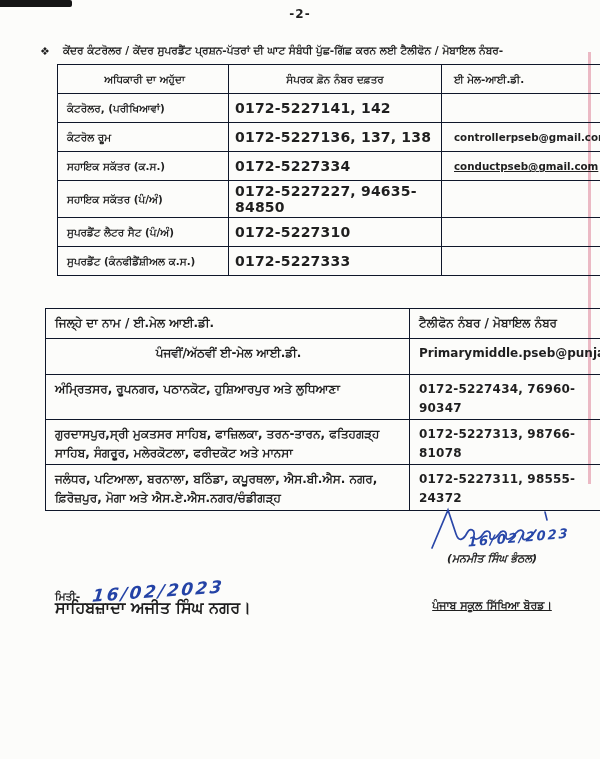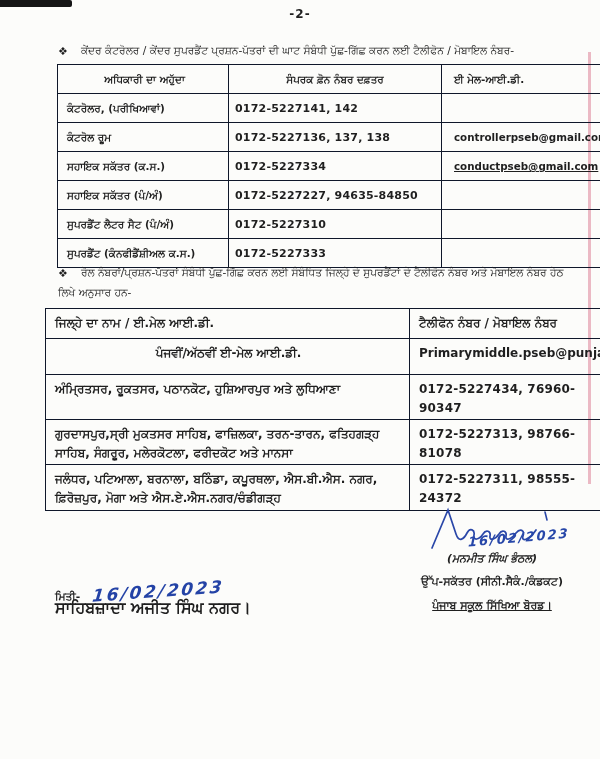--- a/index.html
+++ b/index.html
@@ -3,33 +3,33 @@
 <meta charset="utf-8">
 <style>
   html,body{margin:0;padding:0;background:#e8e8e8;}
   .page{position:relative;width:600px;height:759px;background:#fcfcfa;overflow:hidden;
         font-family:"DejaVu Sans","Liberation Sans",sans-serif;color:#1f1f1f;}
   
   .artifact-top{position:absolute;left:0;top:0;width:72px;height:7px;background:#151515;border-radius:0 2px 2px 0;}
   .artifact-streak{position:absolute;left:588px;top:52px;width:3px;height:432px;background:rgba(214,105,130,0.45);}
   .pageno{position:absolute;top:7px;left:0;right:0;text-align:center;font-size:12px;font-weight:bold;letter-spacing:1px;}
   
-  .bullet-line{position:absolute;left:58px;width:508px;font-size:10.6px;font-weight:400;line-height:1.7;}
+  .bullet-line{position:absolute;left:40px;width:508px;font-size:10.6px;font-weight:700;line-height:1.7;}
   .bullet-line .bl{display:inline-block;margin-right:13px;font-size:11px;transform:translateY(1px);}
   .h1{top:41px;}
   .h2{top:263px;}
   
   table{border-collapse:collapse;table-layout:fixed;position:absolute;background:transparent;}
   td,th{border:1px solid #0f172a;font-weight:600;vertical-align:middle;padding:2px 6px;overflow:hidden;}
   .t1{top:64px;left:57px;width:521px;}
   .t1 th,.t1 td{font-size:10.4px;height:24px;}
   .t1 .c1{width:155px;padding-left:9px;}
   .t1 .c2{width:200px;}
   .t1 th.c2{text-align:center;}
-  .t1 td.c2{text-align:left;font-size:11px;letter-spacing:0.2px;}
+  .t1 td.c2{text-align:left;font-size:14px;letter-spacing:0.2px;}
   .t1 .c3{width:166px;padding-left:12px;text-align:left;}
   .t1 td.c3{font-size:10.3px;font-weight:bold;}
   .t2{top:308px;left:45px;width:540px;}
   .t2 th,.t2 td{font-size:12px;text-align:left;vertical-align:top;padding:5px 7px 2px 9px;line-height:1.55;}
   .t2 .c1{width:347px;}
   .t2 .c2{width:193px;}
   .t2 .hrow th{height:22px;}
   .t2 .r0 td{height:28px;text-align:center;}
   .t2 .r1 td{height:28px;}
   .t2 .r2 td{height:32px;}
@@ -97,36 +97,33 @@
       <td class="c3"></td>
     </tr>
     <tr>
       <td class="c1">ਸੁਪਰਡੈਂਟ (ਕੰਨਫੀਡੈਂਸ਼ੀਅਲ ਕ.ਸ.)</td>
       <td class="c2">0172-5227333</td>
       <td class="c3"></td>
     </tr>
   </tbody>
     </table>
 
-  <div class="bullet-line h2">
-    <span class="bl">❖</span><span>ਰੋਲ ਨੰਬਰਾਂ/ਪ੍ਰਸ਼ਨ-ਪੱਤਰਾਂ ਸੰਬੰਧੀ ਪੁੱਛ-ਗਿੱਛ ਕਰਨ ਲਈ ਸੰਬੰਧਿਤ ਜਿਲ੍ਹੇ ਦੇ ਸੁਪਰਡੈਂਟਾਂ ਦੇ ਟੈਲੀਫੋਨ ਨੰਬਰ ਅਤੇ ਮੋਬਾਇਲ ਨੰਬਰ ਹੇਠ ਲਿਖੇ ਅਨੁਸਾਰ ਹਨ-</span>
-  </div>
 
   <table class="t2">
     <tbody>
         <tr class="hrow">
       <th class="c1">ਜਿਲ੍ਹੇ ਦਾ ਨਾਮ / ਈ.ਮੇਲ ਆਈ.ਡੀ.</th>
       <th class="c2">ਟੈਲੀਫੋਨ ਨੰਬਰ / ਮੋਬਾਇਲ ਨੰਬਰ</th>
     </tr>
     <tr class="r0">
       <td class="c1">ਪੰਜਵੀਂ/ਅੱਠਵੀਂ ਈ-ਮੇਲ ਆਈ.ਡੀ.</td>
       <td class="c2 bold-val">Primarymiddle.pseb@punjab.gov.in</td>
     </tr>
     <tr class="r1">
-      <td class="c1">ਅੰਮ੍ਰਿਤਸਰ, ਰੂਕਤਸਰ, ਪਠਾਨਕੋਟ, ਹੁਸ਼ਿਆਰਪੁਰ ਅਤੇ ਲੁਧਿਆਣਾ</td>
+      <td class="c1">ਅੰਮ੍ਰਿਤਸਰ, ਰੂਪਨਗਰ, ਪਠਾਨਕੋਟ, ਹੁਸ਼ਿਆਰਪੁਰ ਅਤੇ ਲੁਧਿਆਣਾ</td>
       <td class="c2 phone-val">0172-5227434, 76960-90347</td>
     </tr>
     <tr class="r2">
       <td class="c1">ਗੁਰਦਾਸਪੁਰ,ਸ੍ਰੀ ਮੁਕਤਸਰ ਸਾਹਿਬ, ਫਾਜ਼ਿਲਕਾ, ਤਰਨ-ਤਾਰਨ, ਫਤਿਹਗੜ੍ਹ ਸਾਹਿਬ, ਸੰਗਰੂਰ, ਮਲੇਰਕੋਟਲਾ, ਫਰੀਦਕੋਟ ਅਤੇ ਮਾਨਸਾ</td>
       <td class="c2 phone-val">0172-5227313,  98766-81078</td>
     </tr>
     <tr class="r3">
       <td class="c1">ਜਲੰਧਰ, ਪਟਿਆਲਾ, ਬਰਨਾਲਾ, ਬਠਿੰਡਾ, ਕਪੂਰਥਲਾ, ਐਸ.ਬੀ.ਐਸ. ਨਗਰ, ਫ਼ਿਰੋਜ਼ਪੁਰ, ਮੋਗਾ ਅਤੇ ਐਸ.ਏ.ਐਸ.ਨਗਰ/ਚੰਡੀਗੜ੍ਹ</td>
       <td class="c2 phone-val">0172-5227311, 98555-24372</td>
     </tr>
@@ -134,21 +131,20 @@
     </table>
 
 
   <svg class="sig-svg" width="150" height="52" viewBox="0 0 150 52">
     <path d="M4 44 L20 6 L28 30 C31 39 36 35 39 29 C42 23 47 26 46 31 C45 37 51 36 55 30 C58 25 63 27 62 32 C61 37 67 36 71 30 C74 25 79 27 78 32 C77 37 83 36 88 29 C92 24 97 26 95 32 C93 39 102 35 108 26" stroke="#2a47a8" fill="none" stroke-width="1.7" stroke-linecap="round"></path>
     <path d="M117 8 L119 16" stroke="#2a47a8" fill="none" stroke-width="1.6" stroke-linecap="round"></path>
   </svg>
   <div class="sig-date">16/02/2023</div>
 
   <div class="sig-name">(ਮਨਮੀਤ ਸਿੰਘ ਭੰਠਲ)</div>
-  <div class="sig-title">ਉੱਪ-ਸਕੱਤਰ (ਸੀਨੀ.ਸੈਕੰ./ਕੰਡਕਟ)</div>
   <div class="sig-org">ਪੰਜਾਬ ਸਕੂਲ ਸਿੱਖਿਆ ਬੋਰਡ।</div>
 
   <div class="place-line">ਸਾਹਿਬਜ਼ਾਦਾ ਅਜੀਤ ਸਿੰਘ ਨਗਰ।</div>
   <div class="date-line">
     <span>ਮਿਤੀ-</span><span class="hand-date">16/02/2023</span>
   </div>
 
 </div>
 
 </body></html>

